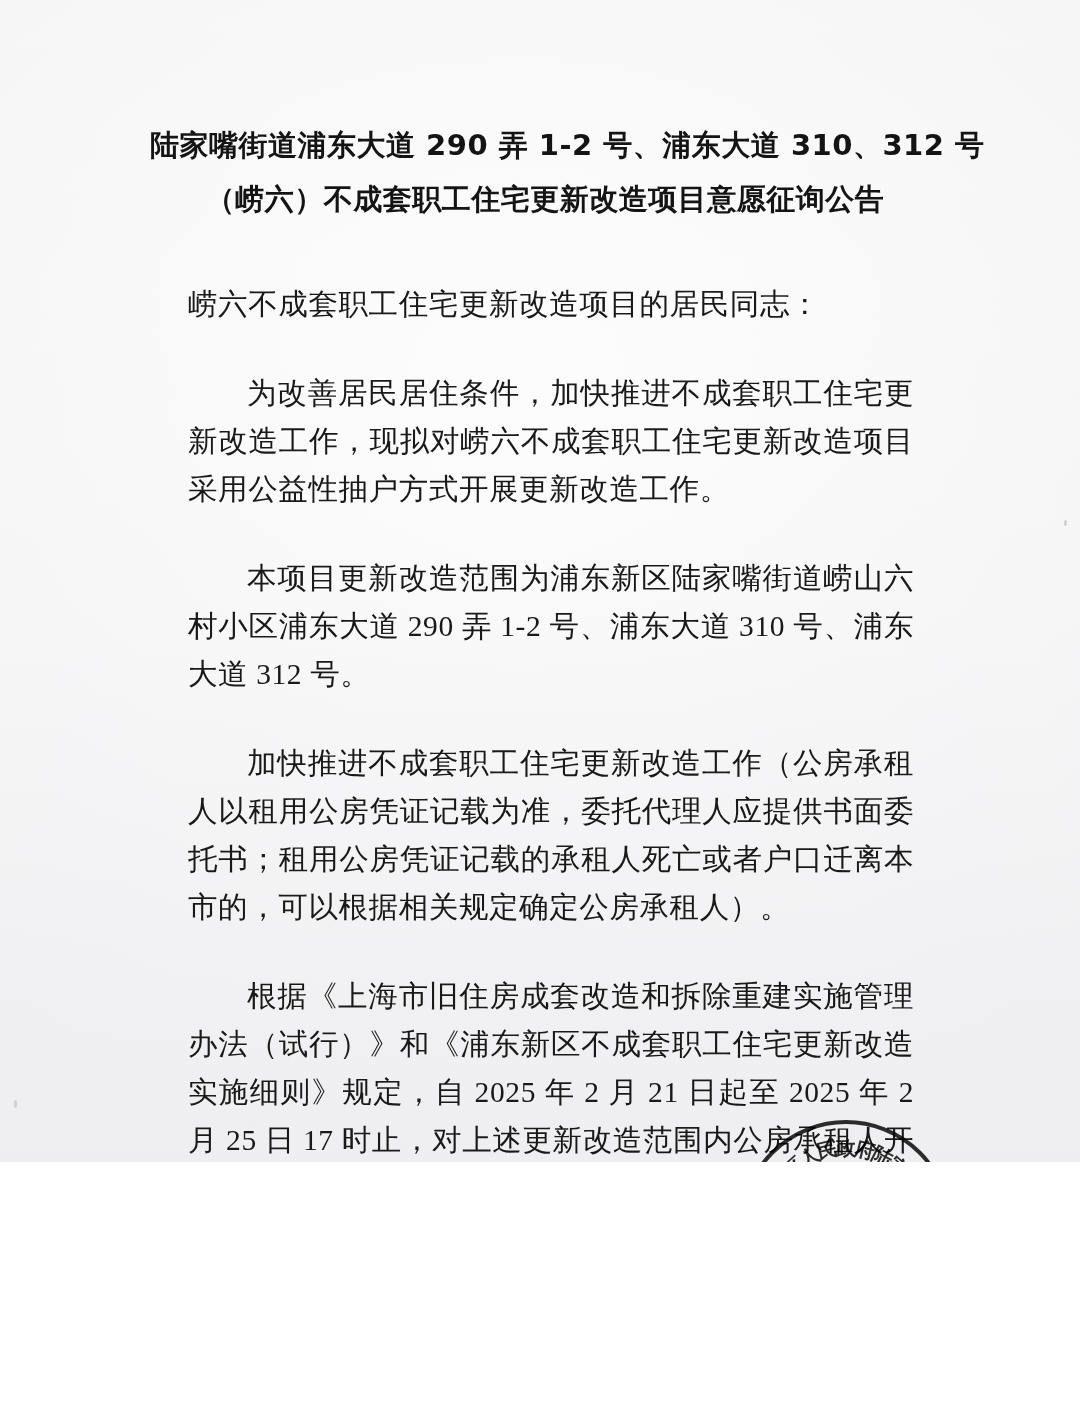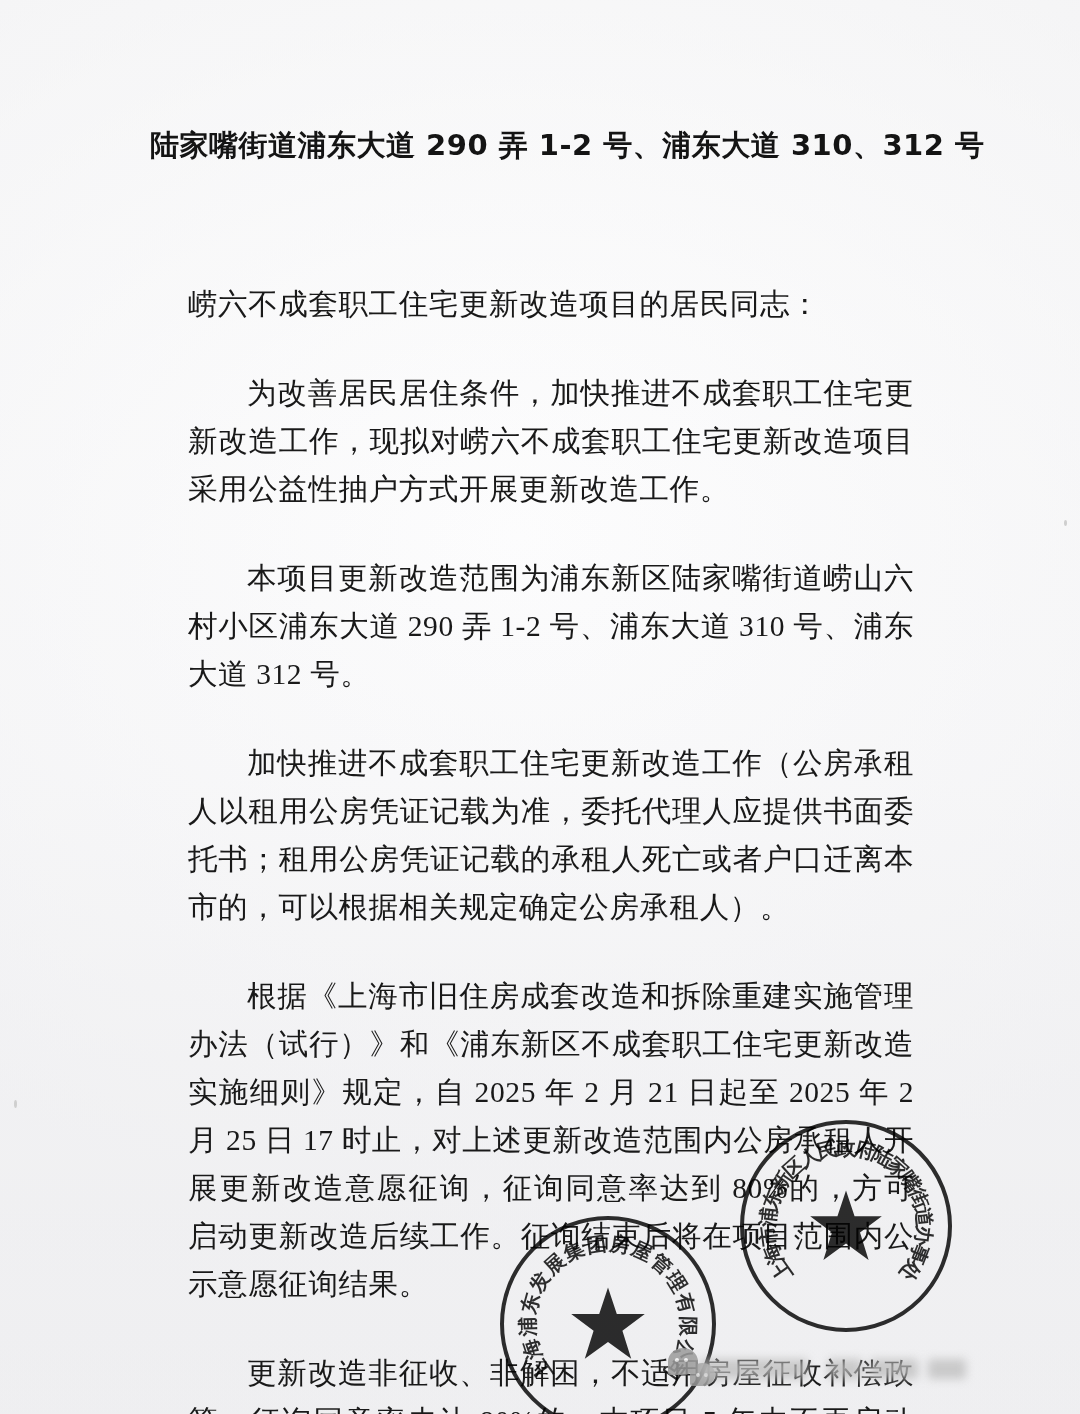--- a/index.html
+++ b/index.html
@@ -3,21 +3,21 @@
 <meta charset="utf-8">
 <style>
   html, body {
     margin: 0;
     padding: 0;
     background: #ffffff;
   }
   .page {
     position: relative;
     width: 1080px;
-    height: 1414px;
+    height: 1162px;
     background: #7dd3fc;
     overflow: hidden;
     font-family: "Liberation Serif", "DejaVu Serif", serif;
     color: #1a1a1a;
   }
   
   .paper-tint {
     position: absolute;
     inset: 0;
     background:
@@ -171,20 +171,21 @@
 </head>
 <body>
 
 <div class="page">
   <div class="paper-tint"></div>
 
   <div class="content">
 
     <div class="doc-title">
       <span class="tline">陆家嘴街道浦东大道 290 弄 1-2 号、浦东大道 310、312 号</span>
+      <span class="tline">（崂六）不成套职工住宅更新改造项目意愿征询公告</span>
     </div>
 
     <div class="body-block">
       <p class="para salutation">崂六不成套职工住宅更新改造项目的居民同志：</p>
       <p class="para indent">为改善居民居住条件，加快推进不成套职工住宅更新改造工作，现拟对崂六不成套职工住宅更新改造项目采用公益性抽户方式开展更新改造工作。</p>
       <p class="para indent">本项目更新改造范围为浦东新区陆家嘴街道崂山六村小区浦东大道 290 弄 1-2 号、浦东大道 310 号、浦东大道 312 号。</p>
       <p class="para indent">加快推进不成套职工住宅更新改造工作（公房承租人以租用公房凭证记载为准，委托代理人应提供书面委托书；租用公房凭证记载的承租人死亡或者户口迁离本市的，可以根据相关规定确定公房承租人）。</p>
       <p class="para indent">根据《上海市旧住房成套改造和拆除重建实施管理办法（试行）》和《浦东新区不成套职工住宅更新改造实施细则》规定，自 2025 年 2 月 21 日起至 2025 年 2 月 25 日 17 时止，对上述更新改造范围内公房承租人开展更新改造意愿征询，征询同意率达到 80%的，方可启动更新改造后续工作。征询结束后将在项目范围内公示意愿征询结果。</p>
       <p class="para indent">更新改造非征收、非解困，不适用房屋征收补偿政策。征询同意率未达 80%的，本项目 5 年内不再启动更新改造。</p>
       <p class="para indent">特此公告。</p>

